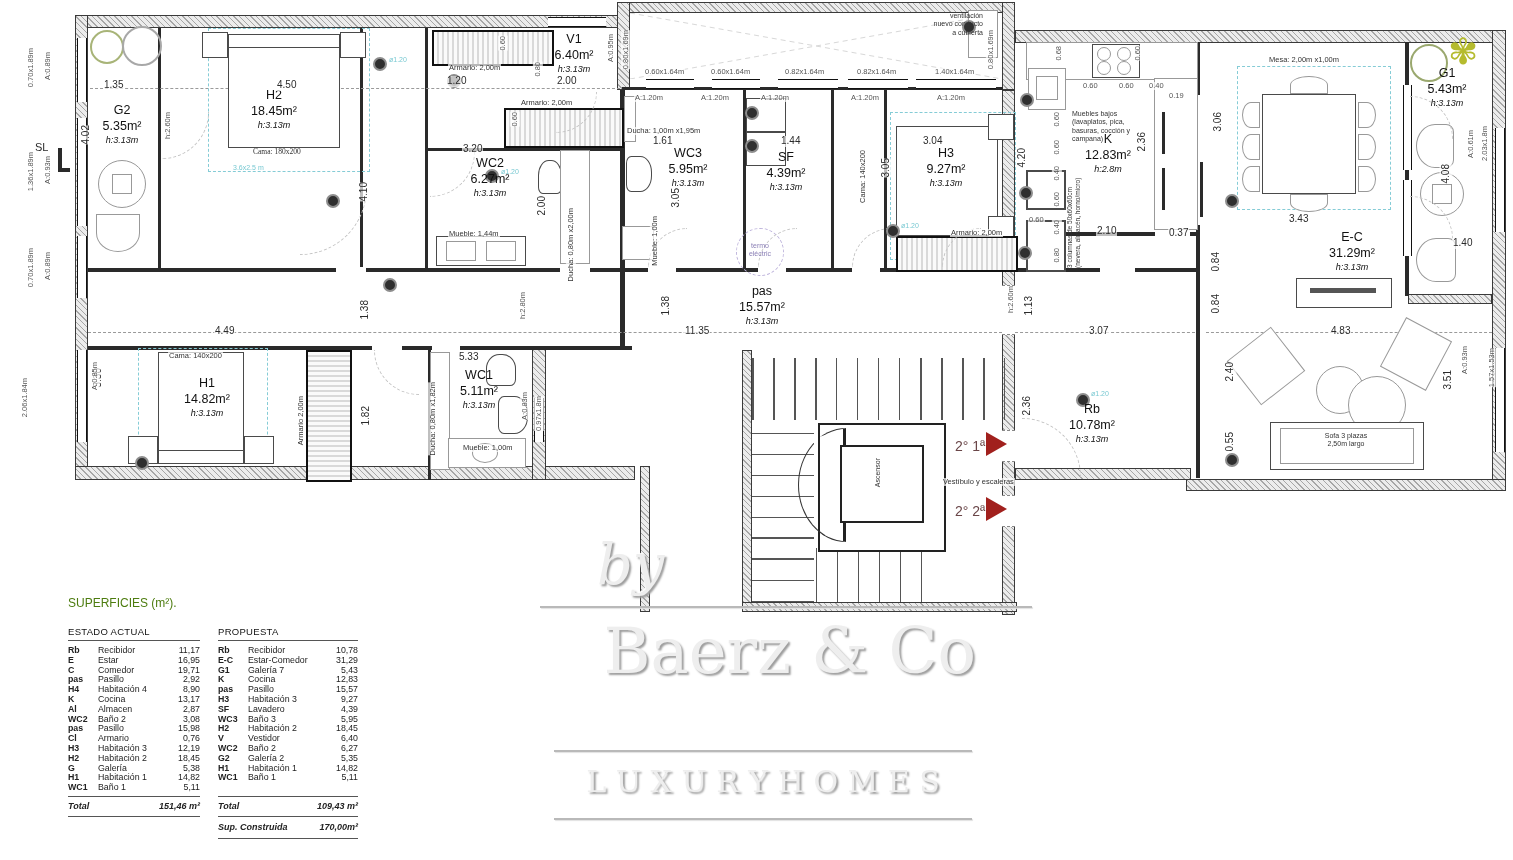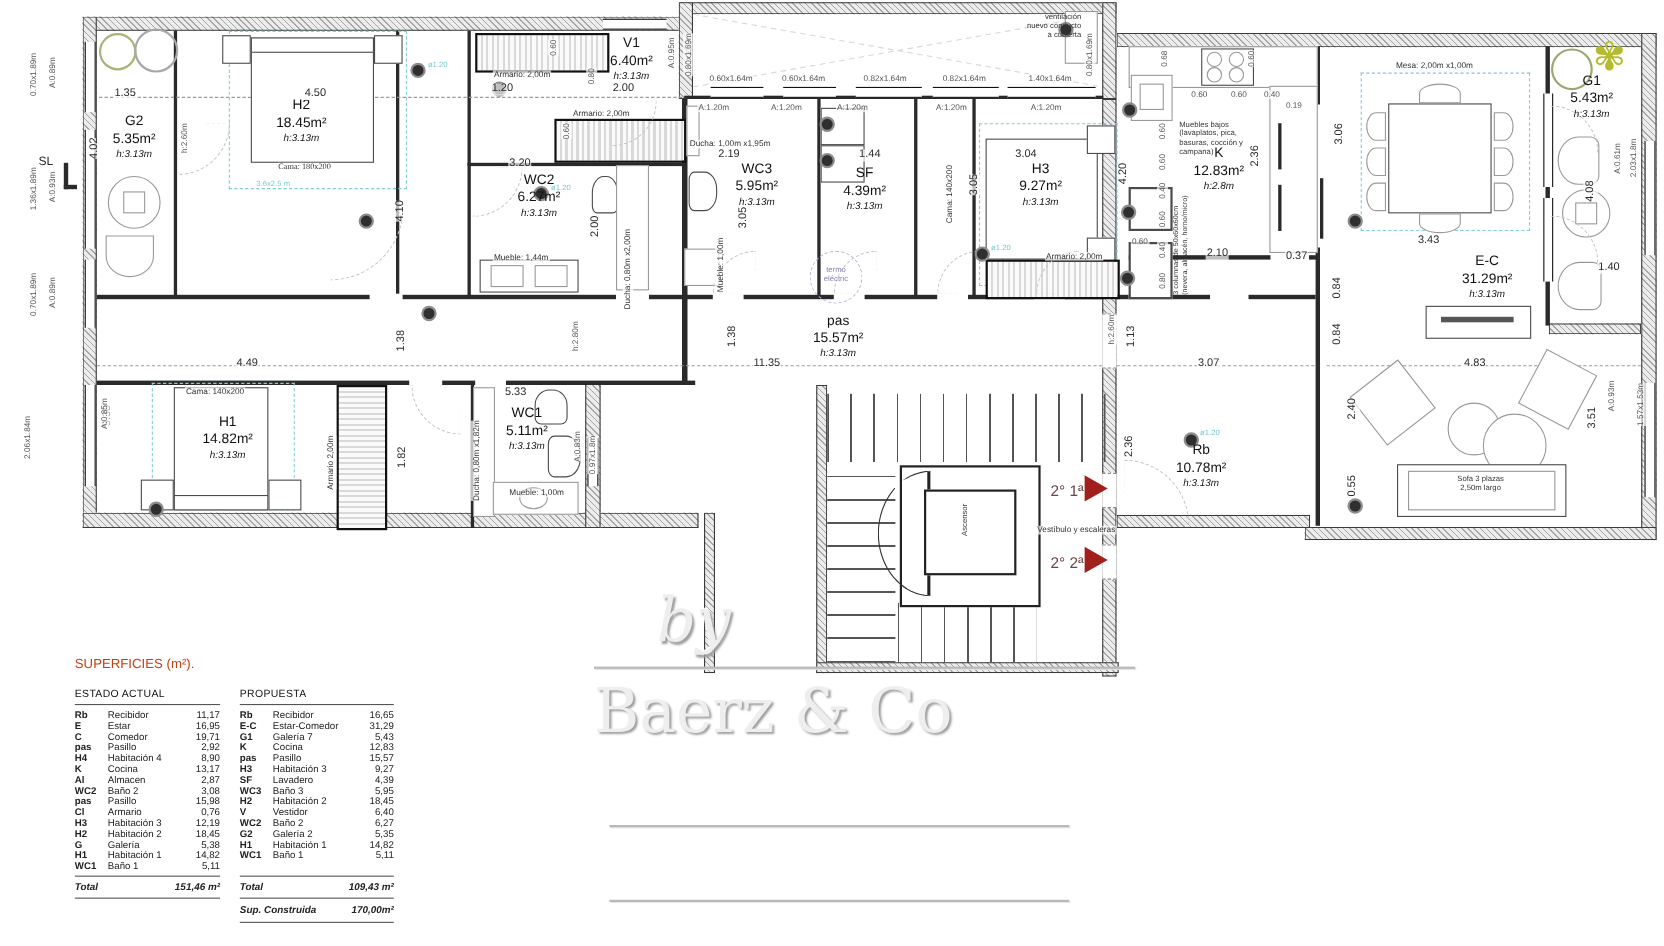--- a/index.html
+++ b/index.html
@@ -43,21 +43,21 @@
   .flr{position:absolute;font-size:14px;color:#6a4648;z-index:7;}
   .rarrow{position:absolute;width:0;height:0;border-left:21px solid #a1201d;
           border-top:12px solid transparent;border-bottom:12px solid transparent;z-index:7;}
   .plant{position:absolute;border-radius:50%;}
   
   .wm{position:absolute;color:#eeeeee;font-family:"DejaVu Serif", serif;z-index:4;
       text-shadow:2px 2px 2px #9e9e9e, -1px -1px 1px #ffffff;white-space:nowrap;}
   .wmline{position:absolute;height:2px;background:#b9b9b9;box-shadow:1px 1px 1px #e2e2e2;z-index:4;}
   
   #sumtable{position:absolute;left:68px;top:596px;width:320px;z-index:8;}
-  .ttitle{font-size:12px;color:#c2410c;}
+  .ttitle{font-size:12px;color:#4d7c0f;}
   .colhead{position:absolute;font-size:9.5px;letter-spacing:.3px;color:#111;}
   .rule{position:absolute;height:1px;background:#555;}
   .tcol{position:absolute;}
   .trow{display:flex;font-size:8.8px;line-height:9.8px;color:#222;}
   .tc{width:30px;font-weight:bold;}
   .tn{flex:1;}
   .tvv{width:44px;text-align:right;}
   .totrow{position:absolute;display:flex;font-size:9px;font-weight:bold;font-style:italic;color:#222;}
   .elev{position:absolute;border:2px solid #222;background:#fff;}
 </style>
@@ -365,21 +365,21 @@
       <span class="lbl v" style="left: 80px; top: 125px;">4.02</span>
       <span class="lbl v" style="left: 358px; top: 182px;">4.10</span>
       <span class="lbl v win" style="left: 163px; top: 112px;">h:2.60m</span>
       <span class="lbl" style="left: 446px; top: 76px;">1.20</span>
       <span class="lbl" style="left: 556px; top: 76px;">2.00</span>
       <span class="lbl v win" style="left: 533px; top: 62px;">0.80</span>
       <span class="lbl v win" style="left: 498px; top: 36px;">0.60</span>
       <span class="lbl v win" style="left: 510px; top: 112px;">0.60</span>
       <span class="lbl" style="left: 462px; top: 144px;">3.20</span>
       <span class="lbl v" style="left: 536px; top: 196px;">2.00</span>
-      <span class="lbl" style="left: 652px; top: 136px;">2.19</span>
+      <span class="lbl" style="left: 652px; top: 136px;">1.61</span>
       <span class="lbl v" style="left: 670px; top: 188px;">3.05</span>
       <span class="lbl" style="left: 780px; top: 136px;">1.44</span>
       <span class="lbl" style="left: 922px; top: 136px;">3.04</span>
       <span class="lbl v" style="left: 880px; top: 158px;">3.05</span>
       <span class="lbl" style="left: 684px; top: 326px;">11.35</span>
       <span class="lbl v" style="left: 359px; top: 300px;">1.38</span>
       <span class="lbl v" style="left: 660px; top: 296px;">1.38</span>
       <span class="lbl" style="left: 214px; top: 326px;">4.49</span>
       <span class="lbl v" style="left: 92px; top: 368px;">3.30</span>
       <span class="lbl v" style="left: 360px; top: 406px;">1.82</span>
@@ -492,22 +492,23 @@
       <div class="dot" style="left: 1225px; top: 194px;"></div>
       <div class="dot" style="left: 1019px; top: 186px;"></div>
       <div class="dot" style="left: 1018px; top: 246px;"></div>
       <div class="dot" style="left: 1020px; top: 93px;"></div>
       <div class="dot" style="left: 135px; top: 456px;"></div>
       <div class="dot" style="left: 962px; top: 20px;"></div>
     </div>
 
   <div class="wm" style="left:597px;top:532px;font-size:56px;font-style:italic">by</div>
   <div class="wmline" style="left:540px;top:606px;width:492px"></div>
-  <div class="wm" style="left:540px;top:614px;font-size:56px;width:436px;text-align:left">Baerz &amp; Co</div>
+  <div class="wm" style="left:540px;top:614px;font-size:64px;width:436px;text-align:right">Baerz &amp; Co</div>
   <div class="wmline" style="left:554px;top:750px;width:418px"></div>
+  <div class="wm" style="left:554px;top:764px;font-size:30px;width:418px;text-align:center">L U X U R Y   H O M E S</div>
   <div class="wmline" style="left:554px;top:818px;width:418px"></div>
 
   <div id="sumtable">
     <div class="ttitle">SUPERFICIES (m²).</div>
     <div class="colhead" style="left:0;top:30px">ESTADO ACTUAL</div>
     <div class="colhead" style="left:150px;top:30px">PROPUESTA</div>
     <div class="rule" style="left:0;top:44px;width:132px"></div>
     <div class="rule" style="left:150px;top:44px;width:140px"></div>
 
     <div class="tcol" style="left:0;top:50px;width:132px">
@@ -600,21 +601,21 @@
           <span class="tc">WC1</span>
           <span class="tn">Baño 1</span>
           <span class="tvv">5,11</span>
         </div>
       </div>
     <div class="tcol" style="left:150px;top:50px;width:140px">
 
         <div class="trow">
           <span class="tc">Rb</span>
           <span class="tn">Recibidor</span>
-          <span class="tvv">16,65</span>
+          <span class="tvv">10,78</span>
         </div>
 
         <div class="trow">
           <span class="tc">E-C</span>
           <span class="tn">Estar-Comedor</span>
           <span class="tvv">31,29</span>
         </div>
 
         <div class="trow">
           <span class="tc">G1</span>

